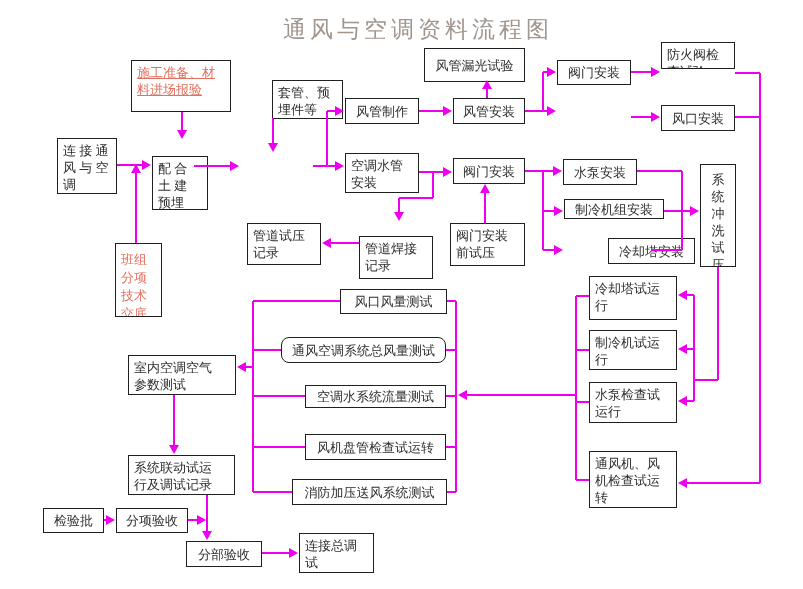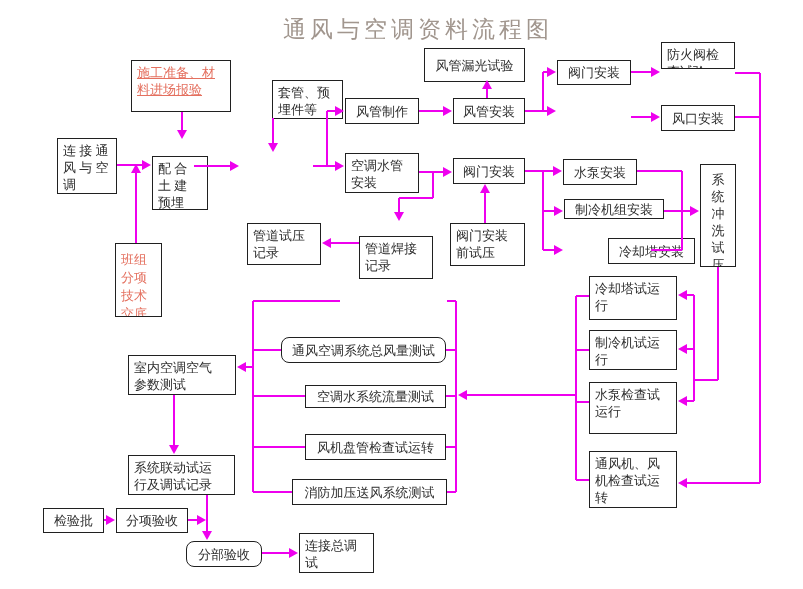--- a/index.html
+++ b/index.html
@@ -69,36 +69,37 @@
     <div class="node vertical" style="left: 700px; top: 164px; width: 36px; height: 103px;">系
 统
 冲
 洗
 试
 压</div>
     <div class="node" style="left: 589px; top: 276px; width: 88px; height: 44px;">冷却塔试运
 行</div>
     <div class="node" style="left: 589px; top: 330px; width: 88px; height: 40px;">制冷机试运
 行</div>
-    <div class="node" style="left: 589px; top: 382px; width: 88px; height: 52px;">水泵检查试
+    <div class="node" style="left: 589px; top: 382px; width: 88px; height: 41px;">水泵检查试
 运行</div>
     <div class="node" style="left: 589px; top: 451px; width: 88px; height: 57px;">通风机、风
 机检查试运
 转</div>
+    <div class="node center" style="left: 340px; top: 289px; width: 107px; height: 25px;">风口风量测试</div>
     <div class="node center" style="left: 281px; top: 337px; width: 165px; height: 26px; border-radius: 8px;">通风空调系统总风量测试</div>
     <div class="node center" style="left: 305px; top: 385px; width: 141px; height: 23px;">空调水系统流量测试</div>
     <div class="node center" style="left: 305px; top: 434px; width: 141px; height: 26px;">风机盘管检查试运转</div>
     <div class="node" style="left: 128px; top: 355px; width: 108px; height: 40px;">室内空调空气
 参数测试</div>
     <div class="node center" style="left: 292px; top: 479px; width: 155px; height: 26px;">消防加压送风系统测试</div>
     <div class="node" style="left: 128px; top: 455px; width: 107px; height: 40px;">系统联动试运
 行及调试记录</div>
     <div class="node center" style="left: 43px; top: 508px; width: 61px; height: 25px;">检验批</div>
     <div class="node center" style="left: 116px; top: 508px; width: 72px; height: 25px;">分项验收</div>
-    <div class="node center" style="left: 186px; top: 541px; width: 76px; height: 26px; border-radius: 8px;">分部验收</div>
+    <div class="node center" style="left: 186px; top: 541px; width: 76px; height: 26px;">分部验收</div>
     <div class="node" style="left: 299px; top: 533px; width: 75px; height: 40px;">连接总调
 试</div>
     <div class="seg" style="left: 181px; top: 112px; width: 2px; height: 19px;"></div>
     <div class="seg" style="left: 117px; top: 164px; width: 26px; height: 2px;"></div>
     <div class="seg" style="left: 135px; top: 173px; width: 2px; height: 70px;"></div>
     <div class="seg" style="left: 272px; top: 118px; width: 2px; height: 26px;"></div>
     <div class="seg" style="left: 194px; top: 165px; width: 37px; height: 2px;"></div>
     <div class="seg" style="left: 313px; top: 165px; width: 14px; height: 2px;"></div>
     <div class="seg" style="left: 326px; top: 111px; width: 2px; height: 55px;"></div>
     <div class="seg" style="left: 327px; top: 110px; width: 9px; height: 2px;"></div>

